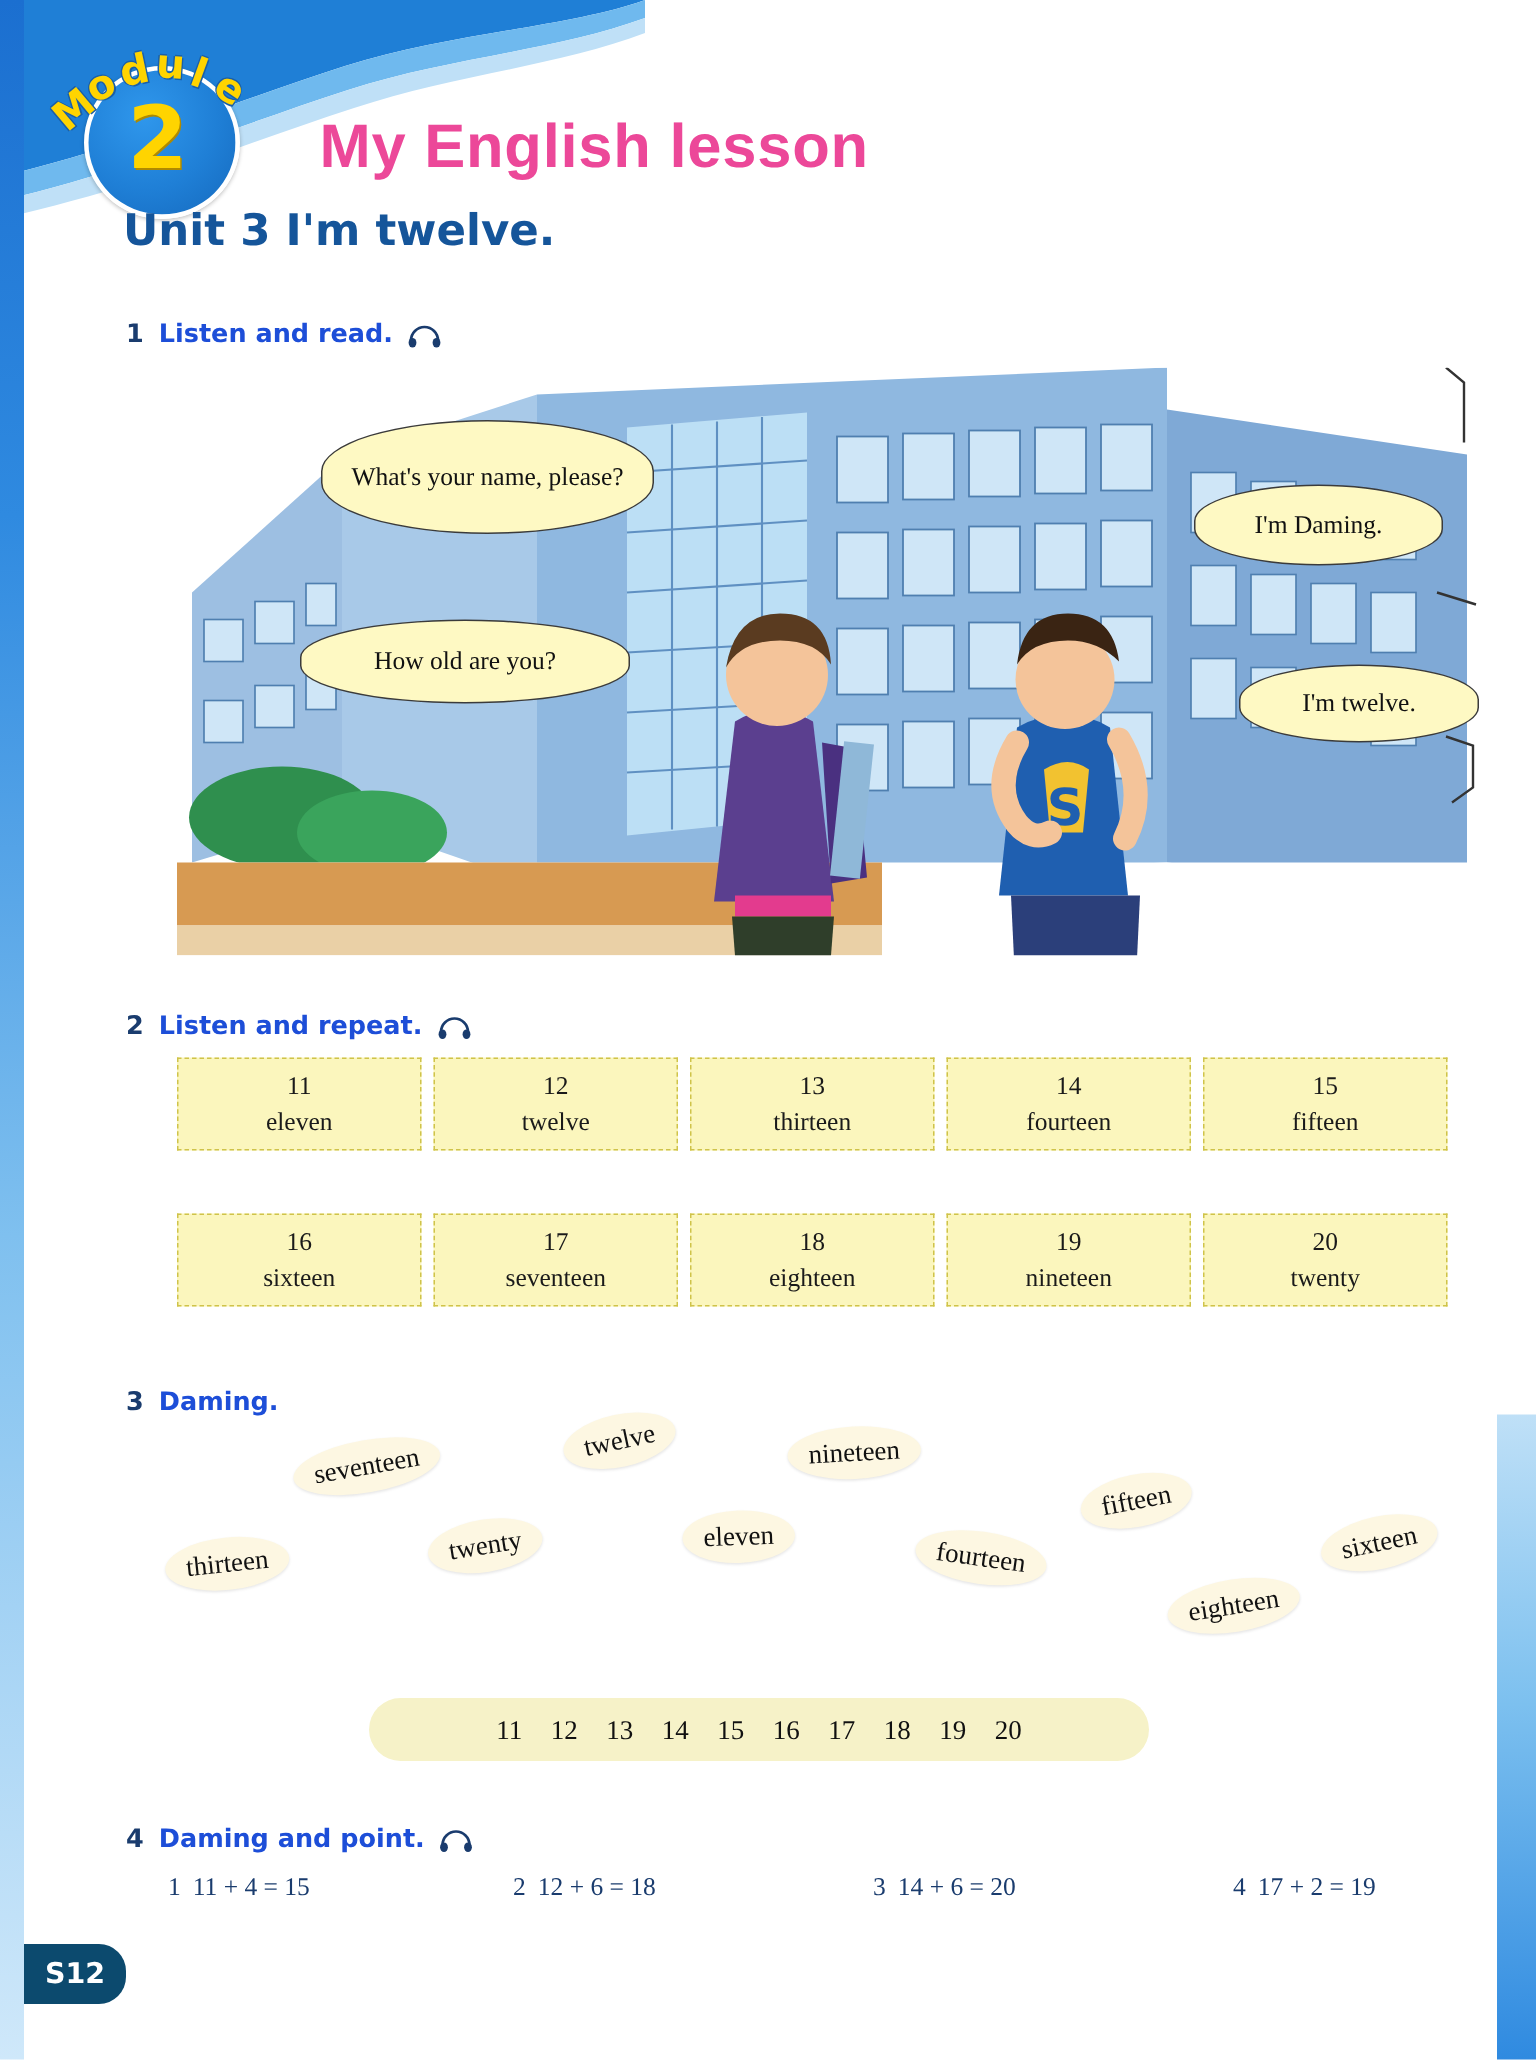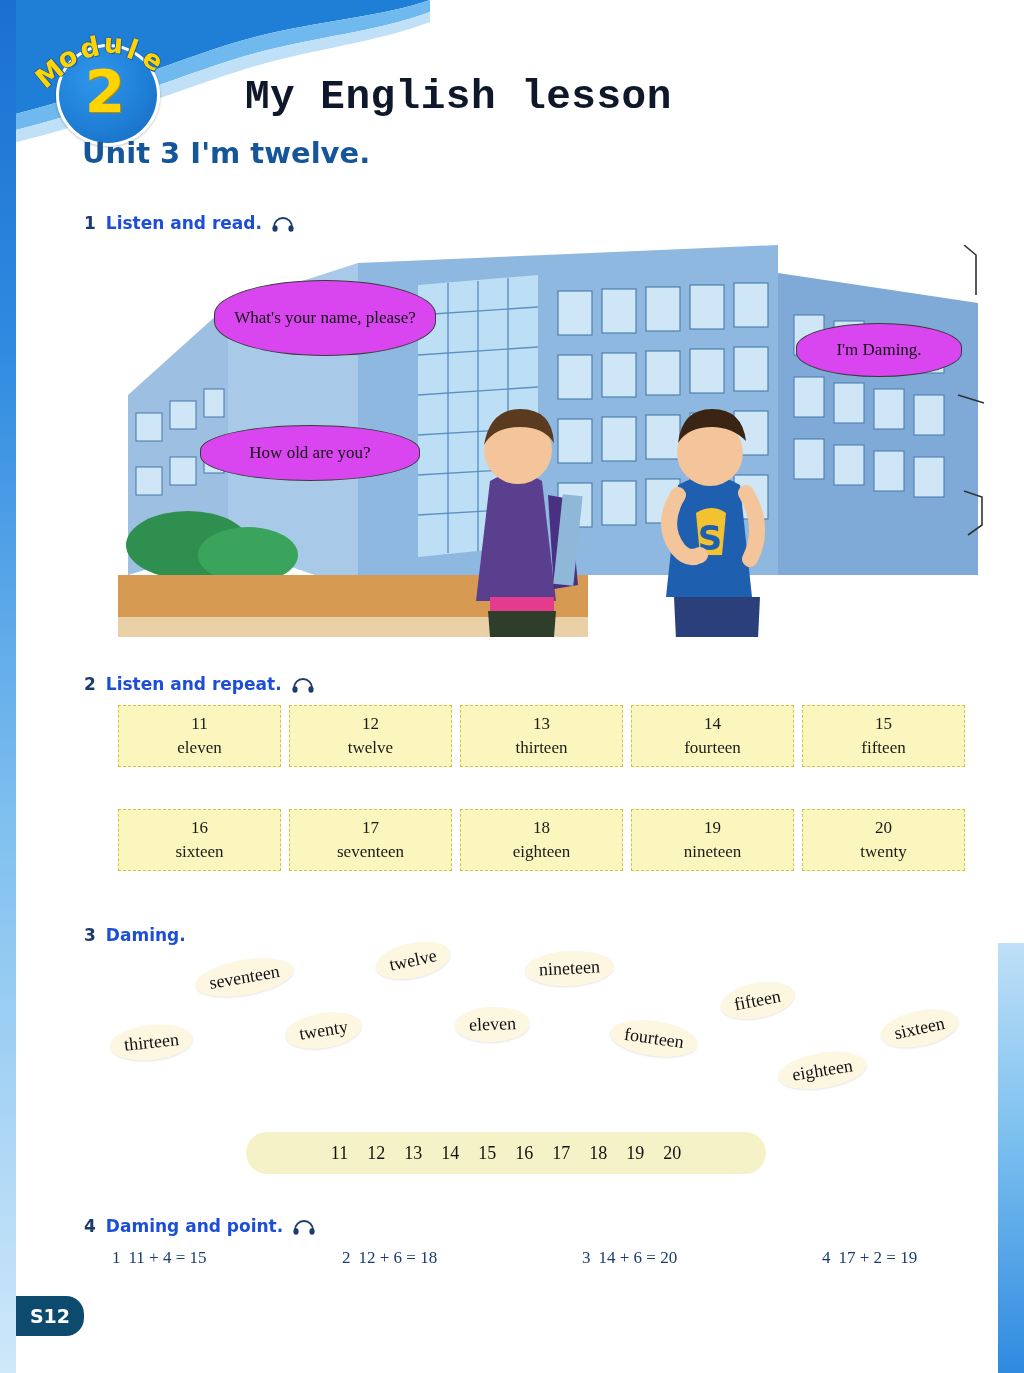--- a/index.html
+++ b/index.html
@@ -75,26 +75,25 @@
     font-family: "DejaVu Sans", sans-serif;
     font-weight: bold;
     font-size: 27px;
     text-shadow: 1px 1px 0 #1a5fa8, -1px 0 0 #1a5fa8, 0 -1px 0 #1a5fa8;
   }
 
   
   .title-main {
     position: absolute;
     left: 213px; top: 74px;
-    font-family: Liberation Mono, monospace;
+    font-family: Liberation Sans, sans-serif;
     font-weight: bold;
     font-size: 41px;
-    color: #0f172a;
+    color: #ec4899;
     letter-spacing: .5px;
-    margin-left: 32px;
   }
   .title-unit {
     position: absolute;
     left: 82px; top: 136px;
     font-family: "DejaVu Sans", sans-serif;
     font-weight: bold;
     font-size: 29px;
     color: #15559a;
   }
 
@@ -121,21 +120,21 @@
 
   
   .picture {
     position: absolute;
     left: 118px; top: 245px;
     width: 868px; height: 392px;
     overflow: hidden;
   }
   .bubble {
     position: absolute;
-    background: #d946ef;
+    background: #fef9c3;
     border: 1.6px solid #3b3b3b;
     border-radius: 50%/45%;
     font-family: "Liberation Serif", serif;
     font-size: 17px;
     color: #111;
     text-align: center;
     display: flex;
     align-items: center;
     justify-content: center;
     line-height: 1.18;
@@ -380,22 +379,25 @@
         <path d="M846,246 l18,6 l0,28 l-14,10"></path>
       </g>
     </svg>
 
     <div class="bubble" style="left:96px; top:35px; width:222px; height:76px;">
       <span>What's your name, please?</span>
     </div>
     <div class="bubble" style="left:678px; top:78px; width:166px; height:54px;">
       <span>I'm Daming.</span>
     </div>
-    <div class="bubble" style="left:82px; top:180px; width:220px; height:56px;justify-content:center;">
+    <div class="bubble" style="left:82px; top:168px; width:220px; height:56px;justify-content:center;">
       <span>How old are you?</span>
+    </div>
+    <div class="bubble" style="left:708px; top:198px; width:160px; height:52px;">
+      <span>I'm twelve.</span>
     </div>
   </div>
 
   <div class="act" style="left:84px; top:674px;">
     <span class="num">2</span>
     <span class="lbl">Listen and repeat.</span>
     <span class="headphone">
       <svg width="22" height="17" viewBox="0 0 22 17">
         <path d="M2,12 A9,9 0 0 1 20,12" fill="none" stroke="#1a3c6e" stroke-width="1.8"></path>
         <ellipse cx="3" cy="13.5" rx="2.6" ry="3.2" fill="#1a3c6e"></ellipse>

